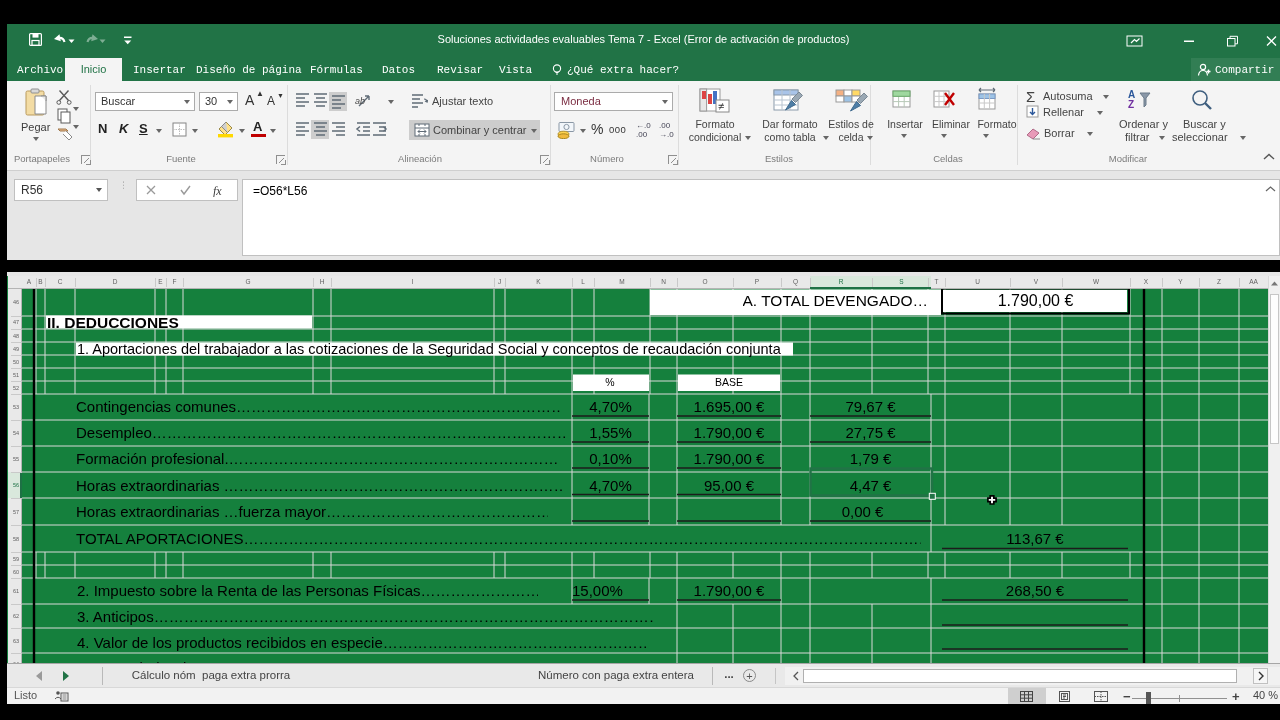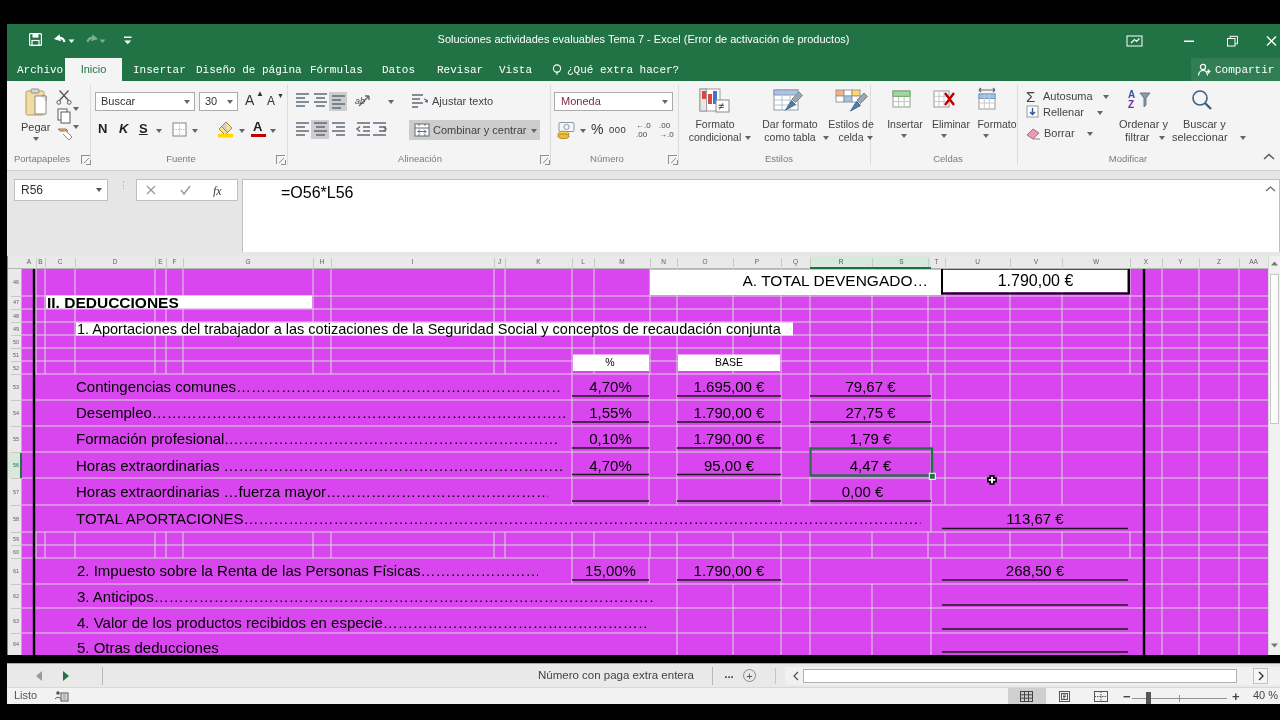--- a/index.html
+++ b/index.html
@@ -16,21 +16,21 @@
 .glbl{position:absolute;top:72px;width:120px;text-align:center;font-size:9.5px;color:#7b7b7b;}
 .dlg{position:absolute;top:74px;width:9px;height:9px;border-left:1.2px solid #8f8f8f;border-top:1.2px solid #8f8f8f;}
 .dlg:after{content:"";position:absolute;left:1.5px;top:1.5px;width:5px;height:5px;background:linear-gradient(135deg,transparent 42%,#8f8f8f 42%,#8f8f8f 58%,transparent 58%);}
 .dlg:before{content:"";position:absolute;left:3.5px;top:3.5px;width:4px;height:4px;border-right:1.2px solid #8f8f8f;border-bottom:1.2px solid #8f8f8f;}
 .rtxt{position:absolute;font-size:11px;color:#444;}
 .combo{position:absolute;background:#fff;border:1px solid #ababab;font-size:11px;color:#333;}
 .carr{position:absolute;width:0;height:0;border-left:3.5px solid transparent;border-right:3.5px solid transparent;border-top:4px solid #666;}
 
 #fbar{left:7px;top:171px;width:1273px;height:89px;background:#e6e6e6;}
 
-#sheet{left:7px;top:252px;width:1273px;height:403px;background:#d946ef;}
+#sheet{left:7px;top:272px;width:1273px;height:403px;background:#15803d;}
 #colhead{position:absolute;left:15px;top:4px;width:1246px;height:13px;background:#e9e9e9;border-bottom:1px solid #b4b4b4;}
 .chl{position:absolute;top:2px;font-size:6.5px;color:#5f5f5f;transform:translateX(-50%);}
 #rowhead{position:absolute;left:1px;top:17px;width:14px;height:386px;background:#e9e9e9;border-right:1px solid #b4b4b4;}
 .rhl{position:absolute;right:2px;font-size:5.5px;color:#5f5f5f;transform:translateY(-50%);}
 .ctext{position:absolute;white-space:nowrap;overflow:hidden;color:#000;}
 
 #tabsbar{left:7px;top:663px;width:1273px;height:24px;background:#e9e9e9;border-top:1px solid #a6a6a6;}
 #statusbar{left:7px;top:687px;width:1273px;height:17px;background:#f2f2f2;border-top:1px solid #d8d8d8;font-size:11px;color:#565656;}
 </style></head>
 <body>
@@ -330,21 +330,21 @@
     <div class="combo" style="left:7px;top:8px;width:94px;height:22px;line-height:20px;padding-left:6px;font-size:12px;border-color:#c0c0c0;">R56</div>
     <div class="carr" style="left:89px;top:17px;border-top-color:#555;"></div>
     <div class="abs" style="left:112px;top:12px;width:3px;height:14px;color:#a0a0a0;font-size:9px;line-height:4.5px;">⋮</div>
     <div class="abs" style="left:129px;top:8px;width:102px;height:22px;background:#fff;border:1px solid #c0c0c0;"></div>
     <svg class="abs" style="left:138px;top:13px" width="90" height="13" viewBox="0 0 90 13">
       <path d="M2 2 l8 8 M10 2 l-8 8" stroke="#9a9a9a" stroke-width="1.3" fill="none"></path>
       <path d="M36 6 l3 4 6 -8" stroke="#9a9a9a" stroke-width="1.4" fill="none"></path>
       <text x="68" y="11" font-size="12" font-style="italic" fill="#3c3c3c" font-family="Liberation Serif,serif">fx</text>
     </svg>
     <div class="abs" style="left:235px;top:8px;width:1038px;height:77px;background:#fff;border:1px solid #c0c0c0;"></div>
-    <div class="abs" style="left:246px;top:13px;font-size:16px;color:#000;margin-left:28px;">=O56*L56</div>
+    <div class="abs" style="left:246px;top:13px;font-size:12px;color:#000;">=O56*L56</div>
     <svg class="abs" style="left:1258px;top:14px" width="11" height="8" viewBox="0 0 11 8">
       <path d="M1 6 l4.5 -4 4.5 4" stroke="#666" fill="none" stroke-width="1.2"></path>
     </svg>
   </div>
   <div class="abs" id="sheet">
     <div class="abs" style="left:0;top:0;width:1273px;height:4px;background:#e6e6e6;"></div>
     <div class="abs" style="left:1px;top:4px;width:14px;height:13px;background:#e9e9e9;border-bottom:1px solid #b4b4b4;"></div>
     <div id="colhead">
         <div class="abs" style="left:788px;top:0;width:121px;height:13px;background:#d9e8dc;border-bottom:2px solid #1e7145;"></div>
         <div class="abs" style="left:14px;top:2px;width:1px;height:9px;background:#c9c9c9;"></div>
@@ -600,41 +600,42 @@
 <div class="ctext" style="left:803.5px;top:178.2px;width:120px;text-align:center;font-size:15px;">1,79 €</div>
 <div class="ctext" style="left:69px;top:204.7px;width:489px;font-size:15px;">Horas extraordinarias ………………………………………………………………………………………………………………………………………………………………</div>
 <div class="ctext" style="left:565px;top:204.7px;width:77px;text-align:center;font-size:15px;">4,70%</div>
 <div class="ctext" style="left:670px;top:204.7px;width:104px;text-align:center;font-size:15px;">95,00 €</div>
 <div class="ctext" style="left:803.5px;top:204.7px;width:120px;text-align:center;font-size:15px;">4,47 €</div>
 <div class="ctext" style="left:69px;top:231.2px;width:472px;font-size:15px;">Horas extraordinarias …fuerza mayor………………………………………………………………………………………………………………………………………………………………</div>
 <div class="ctext" style="left:803.5px;top:231.2px;width:104px;text-align:center;font-size:15px;">0,00 €</div>
 <div class="ctext" style="left:69px;top:257.7px;width:845px;font-size:15px;">TOTAL APORTACIONES………………………………………………………………………………………………………………………………………………………………</div>
 <div class="ctext" style="left:935px;top:257.7px;width:186px;text-align:center;font-size:15px;">113,67 €</div>
 <div class="ctext" style="left:70px;top:310.2px;width:461px;font-size:15px;">2. Impuesto sobre la Renta de las Personas Físicas………………………………………………………………………………………………………………………………………………………………</div>
-<div class="ctext" style="left:565px;top:310.2px;width:77px;text-align:center;font-size:15px;">15,00%</div>
+<div class="ctext" style="left:565px;top:310.2px;width:77px;font-size:15px;">15,00%</div>
 <div class="ctext" style="left:670px;top:310.2px;width:104px;text-align:center;font-size:15px;">1.790,00 €</div>
 <div class="ctext" style="left:935px;top:310.2px;width:186px;text-align:center;font-size:15px;">268,50 €</div>
 <div class="ctext" style="left:70px;top:336.2px;width:578px;font-size:15px;">3. Anticipos………………………………………………………………………………………………………………………………………………………………</div>
 <div class="ctext" style="left:70px;top:361.7px;width:571px;font-size:15px;">4. Valor de los productos recibidos en especie………………………………………………………………………………………………………………………………………………………………</div>
 <div class="ctext" style="left:70px;top:387.2px;font-size:15px;">5. Otras deducciones</div>
     <div class="abs" style="left:1261px;top:4px;width:12px;height:399px;background:#f0f0f0;border-left:1px solid #d9d9d9;"></div>
     <svg class="abs" style="left:1263px;top:8px" width="9" height="7" viewBox="0 0 9 7">
         <path d="M1 5.5 l3.5 -4 3.5 4 z" fill="#777"></path>
       </svg>
     <div class="abs" style="left:1263px;top:22px;width:9px;height:150px;background:#fdfdfd;border:1px solid #c6c6c6;"></div>
     <svg class="abs" style="left:1263px;top:390px" width="9" height="7" viewBox="0 0 9 7">
         <path d="M1 1.5 l3.5 4 3.5 -4 z" fill="#777"></path>
       </svg>
   </div>
   <div class="abs" id="tabsbar">
     <svg class="abs" style="left:26px;top:6px" width="50" height="12" viewBox="0 0 50 12">
       <path d="M9 1 l-6 5 6 5 z" fill="#9a9a9a"></path>
       <path d="M30 1 l6 5 -6 5 z" fill="#217346"></path>
     </svg>
     <div class="abs" style="left:95px;top:3px;width:1px;height:18px;background:#b9b9b9;"></div>
+    <div class="abs" style="left:109px;top:0;width:190px;height:24px;font-size:11.5px;color:#444;text-align:center;line-height:23px;">Cálculo nóm&nbsp; paga extra prorra</div>
     <div class="abs" style="left:513px;top:0;width:192px;height:24px;font-size:11.5px;color:#444;text-align:center;line-height:23px;">Número con paga extra entera</div>
     <div class="abs" style="left:705px;top:3px;width:1px;height:18px;background:#b9b9b9;"></div>
     <div class="abs" style="left:711px;top:0;width:22px;height:24px;font-size:11.5px;font-weight:bold;color:#444;text-align:center;line-height:20px;">...</div>
     <div class="abs" style="left:736px;top:5px;width:13px;height:13px;border:1px solid #8a8a8a;border-radius:50%;color:#555;font-size:11px;line-height:12px;text-align:center;">+</div>
     <div class="abs" style="left:768px;top:4px;width:1px;height:16px;background:#c5c5c5;"></div>
     <div class="abs" style="left:778px;top:3px;width:495px;height:18px;background:#f1f1f1;"></div>
     <div class="abs" style="left:783px;top:5px;width:12px;height:14px;background:#f1f1f1;color:#555;"><svg width="12" height="14" viewBox="0 0 12 14">
           <path d="M8 3 l-4 4 4 4" stroke="#555" fill="none" stroke-width="1.3"></path>
         </svg></div>
     <div class="abs" style="left:796px;top:5px;width:434px;height:14px;background:#fff;border:1px solid #b0b0b0;"></div>

